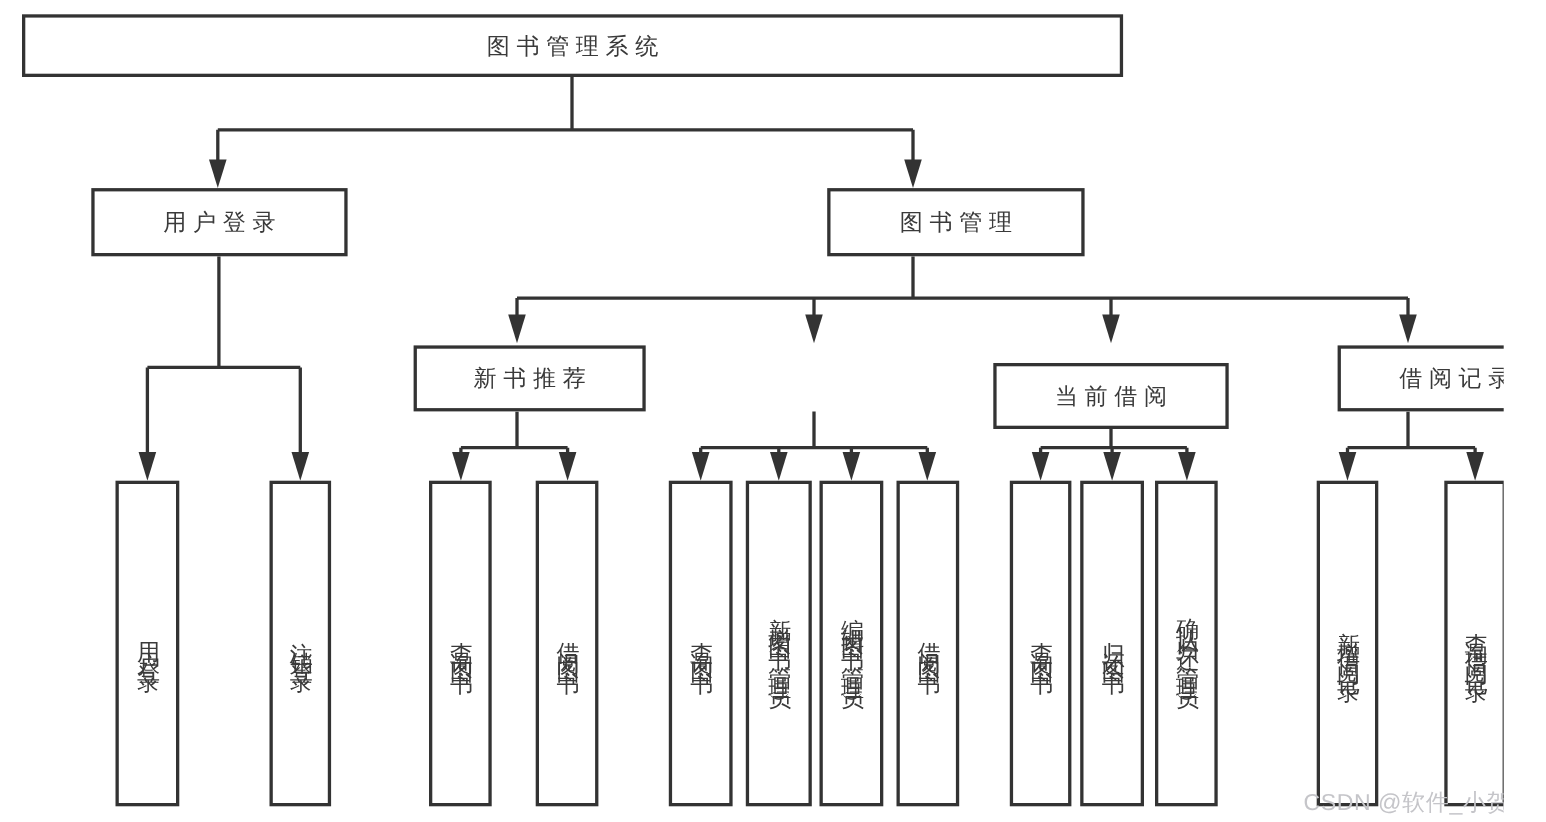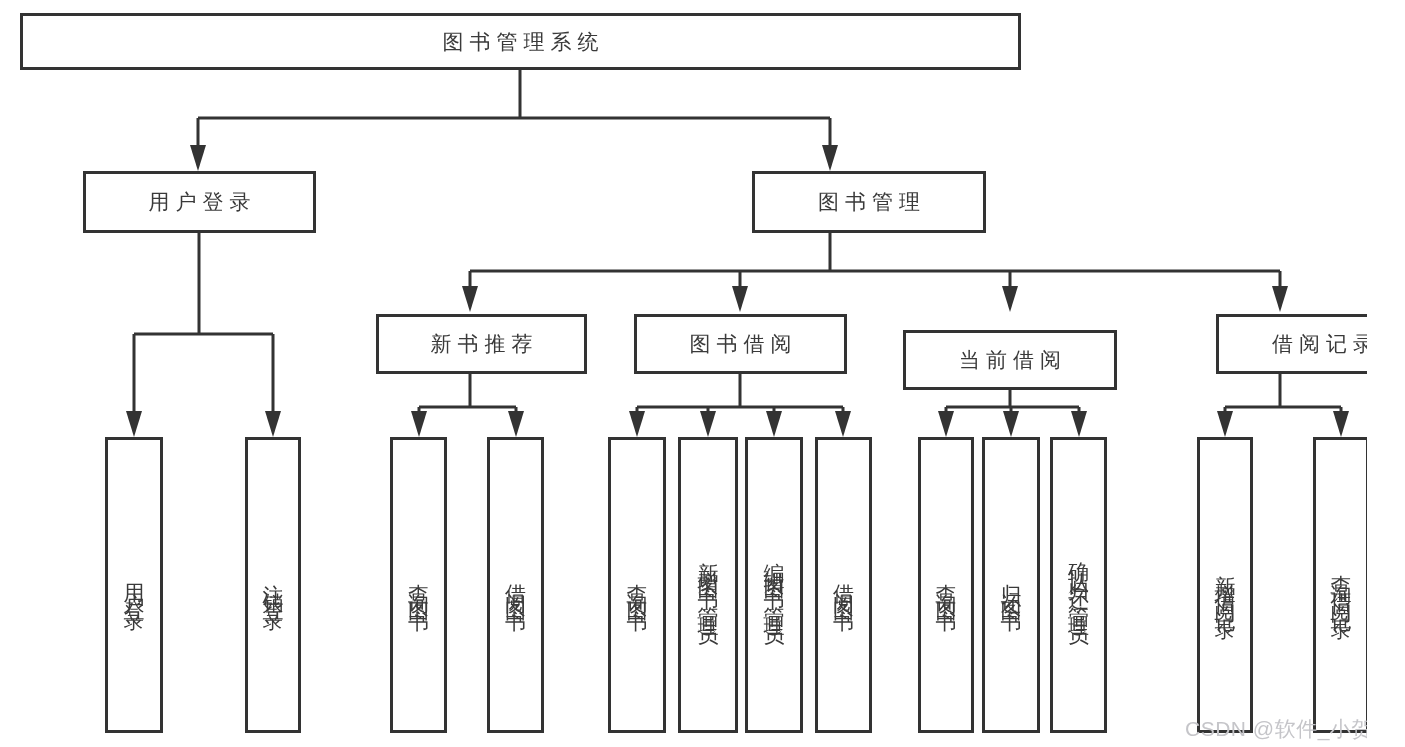--- a/index.html
+++ b/index.html
@@ -122,23 +122,20 @@
   <div class="box b-login">
     <span class="hlabel">用户登录</span>
   </div>
   <div class="box b-mgmt">
     <span class="hlabel">图书管理</span>
   </div>
 
   <div class="box b-newbook">
     <span class="hlabel">新书推荐</span>
   </div>
-  <div class="box b-borrow">
-    <span class="hlabel">图书借阅</span>
-  </div>
   <div class="box b-current">
     <span class="hlabel">当前借阅</span>
   </div>
   <div class="box b-records">
     <span class="hlabel">借阅记录</span>
   </div>
 
   <div class="box vbox b-g1b1">
     <span class="vlabel">用户登录</span>
   </div>

